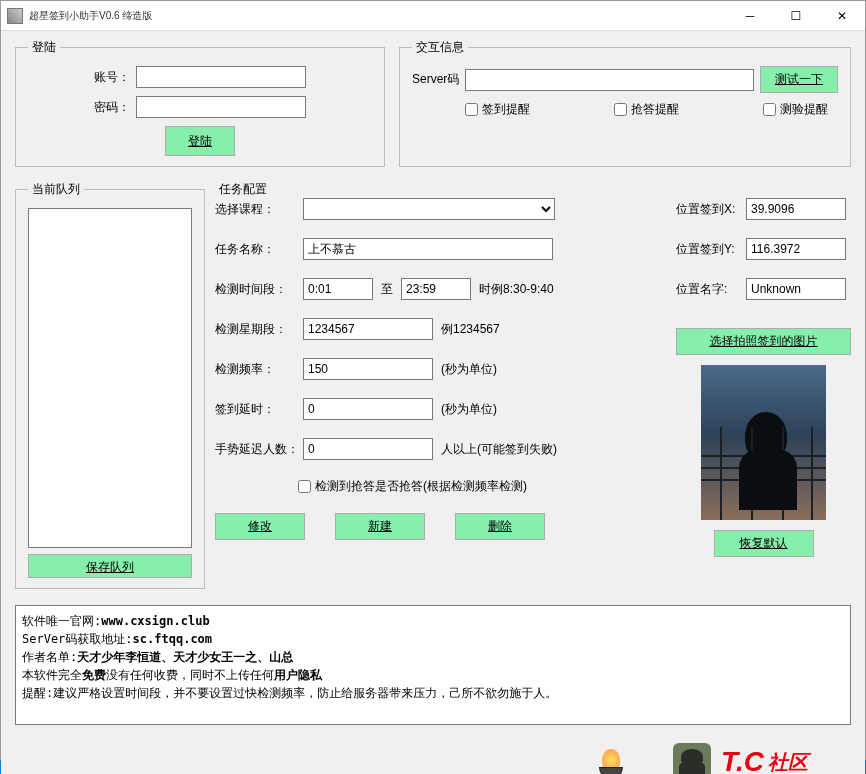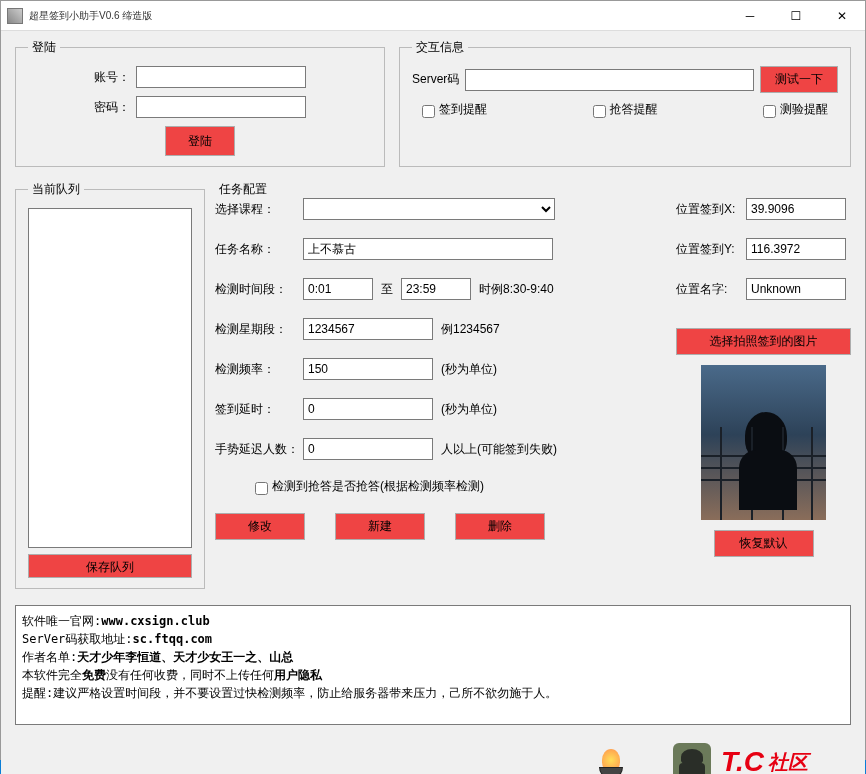--- a/index.html
+++ b/index.html
@@ -11,25 +11,25 @@
 .win-btns { display: flex; }
 .win-btn { width: 46px; height: 30px; display: flex; align-items: center; justify-content: center; cursor: pointer; }
 .content { padding: 8px 14px; background: #f0f0f0; }
 fieldset { border: 1px solid #bbb; padding: 10px 12px; margin-bottom: 8px; }
 legend { padding: 0 4px; font-size: 12px; }
 .row { display: flex; align-items: center; margin-bottom: 8px; gap: 6px; }
 .row:last-child { margin-bottom: 0; }
 label { white-space: nowrap; }
 input[type=text], input[type=password], select { border: 1px solid #7a7a7a; background: #fff; height: 22px; padding: 0 4px; font-family: inherit; font-size: 12px; }
 select { height: 22px; }
-button { background: #ef4444; border: 1px solid #adadad; padding: 4px 14px; font-family: inherit; font-size: 12px; cursor: pointer; min-height: 24px; }
+button { background: #86efac; border: 1px solid #adadad; padding: 4px 14px; font-family: inherit; font-size: 12px; cursor: pointer; min-height: 24px; text-decoration: underline; }
 .top-row { display: flex; gap: 14px; }
 .login-box { width: 370px; }
 .info-box { flex: 1; }
-.cb { display: flex; align-items: flex-end; gap: 4px; }
+.cb { display: flex; align-items: center; gap: 4px; margin-left: 43px; }
 .mid-row { display: flex; margin-top: 6px; }
 .queue-box { width: 190px; }
 .queue-list { width: 100%; height: 340px; background: #fff; border: 1px solid #7a7a7a; margin-bottom: 6px; }
 .task-box { flex: 1; border: none; padding: 0 0 0 10px; }
 .task-inner { display: flex; gap: 20px; }
 .task-left { flex: 1; }
 .task-right { width: 175px; }
 .task-row { display: flex; align-items: center; margin-bottom: 18px; gap: 8px; }
 .task-btns { display: flex; gap: 30px; margin-top: 8px; }
 .task-btns button { width: 90px; }

